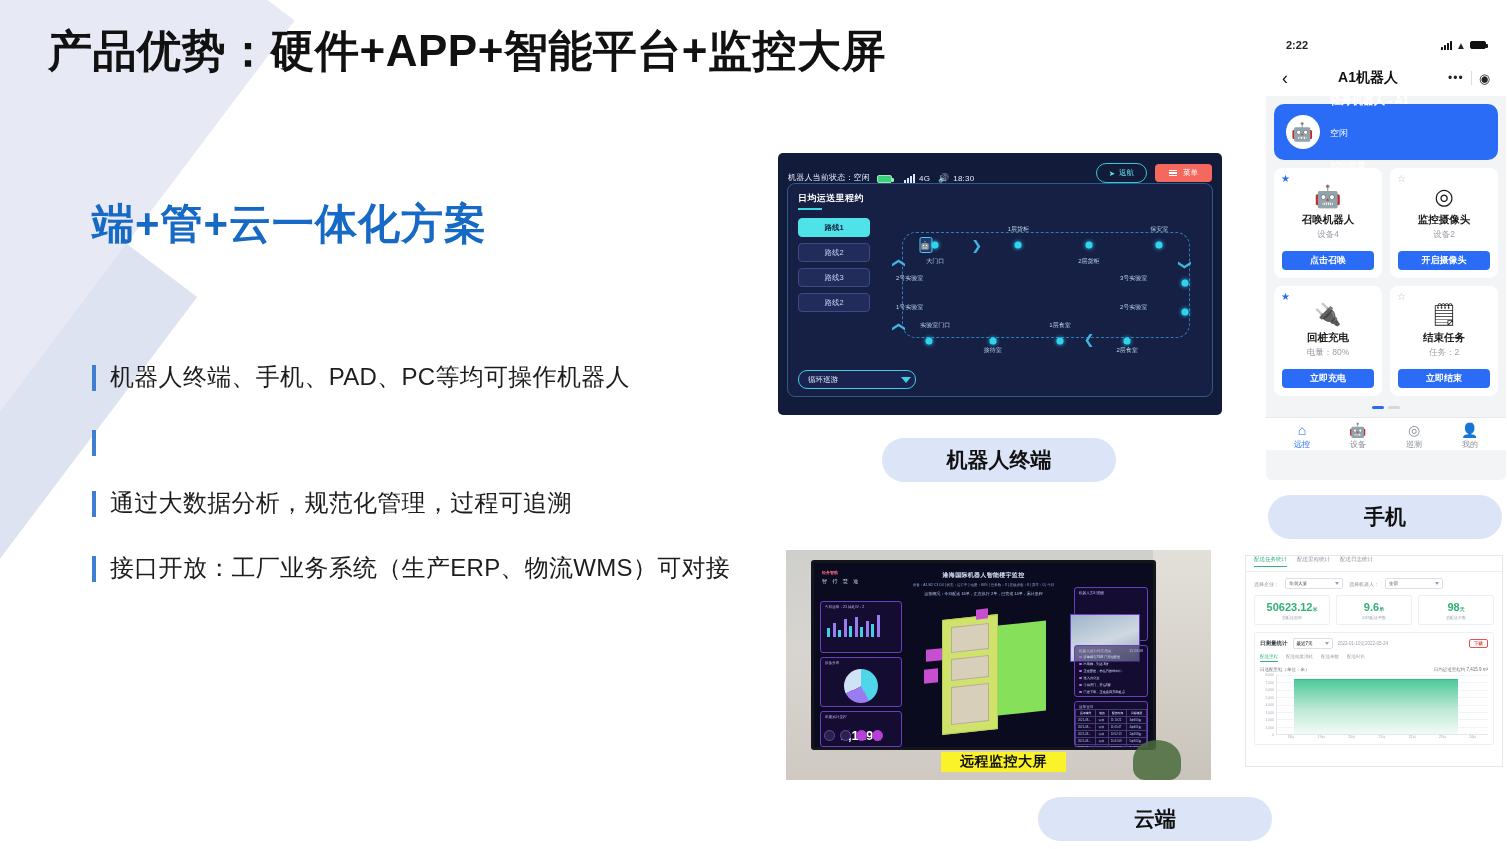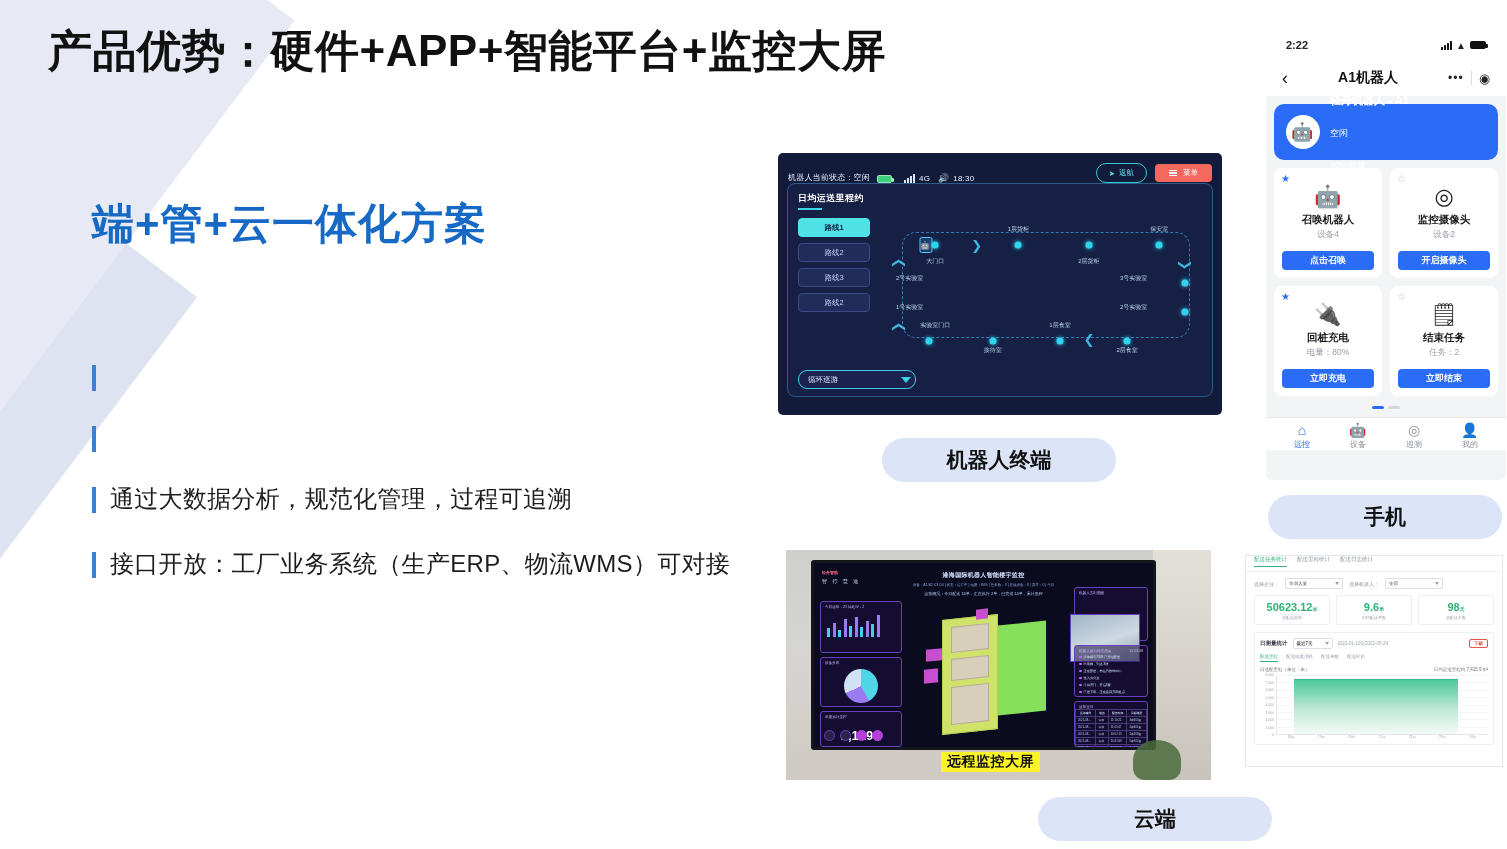--- a/index.html
+++ b/index.html
@@ -304,21 +304,21 @@
   .tv-list-item { font-size:3.2px; color:#cfe0ff; padding:1.5px 4px; display:flex; gap:2px; }
   .tv-dot { width:2.5px;height:2.5px;border-radius:50%;background:#b66cf0;margin-top:1px;flex:0 0 auto; }
   .tv-tbl { width:100%; border-collapse:collapse; font-size:2.8px; color:#b9c8ef; }
   .tv-tbl td, .tv-tbl th { border:.3px solid #4b3a7a; padding:1px 2px; }
   .ctrl-row { position:absolute; left:10px; bottom:6px; display:flex; gap:5px; }
   .ctrl-row i { width:11px;height:11px;border-radius:50%;background:#2a2248;border:1px solid #6a3fbf;display:block; }
   .ctrl-row i.on { background:#b63fd8; border-color:#b63fd8; }
   .photo-label {
     position:absolute; left:155px; bottom:8px;
     background:#fbf32a; color:#111; font-size:14px; font-weight:900;
-    padding:1px 6px; letter-spacing:.5px;
+    padding:1px 19px; letter-spacing:.5px;
   }
   .plant { position:absolute; right:30px; bottom:0; width:48px; height:40px; background:#4a6b3c; border-radius:50% 50% 12px 12px; opacity:.85; }
   .wall-r { position:absolute; right:0; top:0; width:58px; height:230px; background:linear-gradient(180deg,#e3e0da,#c9c4bb); }
 
   
   .web {
     position: absolute; left: 1245px; top: 555px; width: 258px; height: 212px;
     background: #fff; border: 1px solid #e6e8ec; z-index: 6; overflow: hidden;
     font-size: 6px; color: #333;
   }
@@ -368,20 +368,21 @@
 <div class="bg-band band-b"></div>
 <div class="bg-band band-c"></div>
 
 <div class="left-col">
   <div class="slide-title">产品优势：硬件+APP+智能平台+监控大屏</div>
   <div class="subtitle">端+管+云一体化方案</div>
 
   <div class="bullets">
     <div class="bullet">
       <span class="bullet-mark"></span>
+      <span class="bullet-text">机器人终端、手机、PAD、PC等均可操作机器人</span>
     </div>
     <div class="bullet">
       <span class="bullet-mark"></span>
     </div>
     <div class="bullet">
       <span class="bullet-mark"></span>
       <span class="bullet-text">通过大数据分析，规范化管理，过程可追溯</span>
     </div>
     <div class="bullet">
       <span class="bullet-mark"></span>

